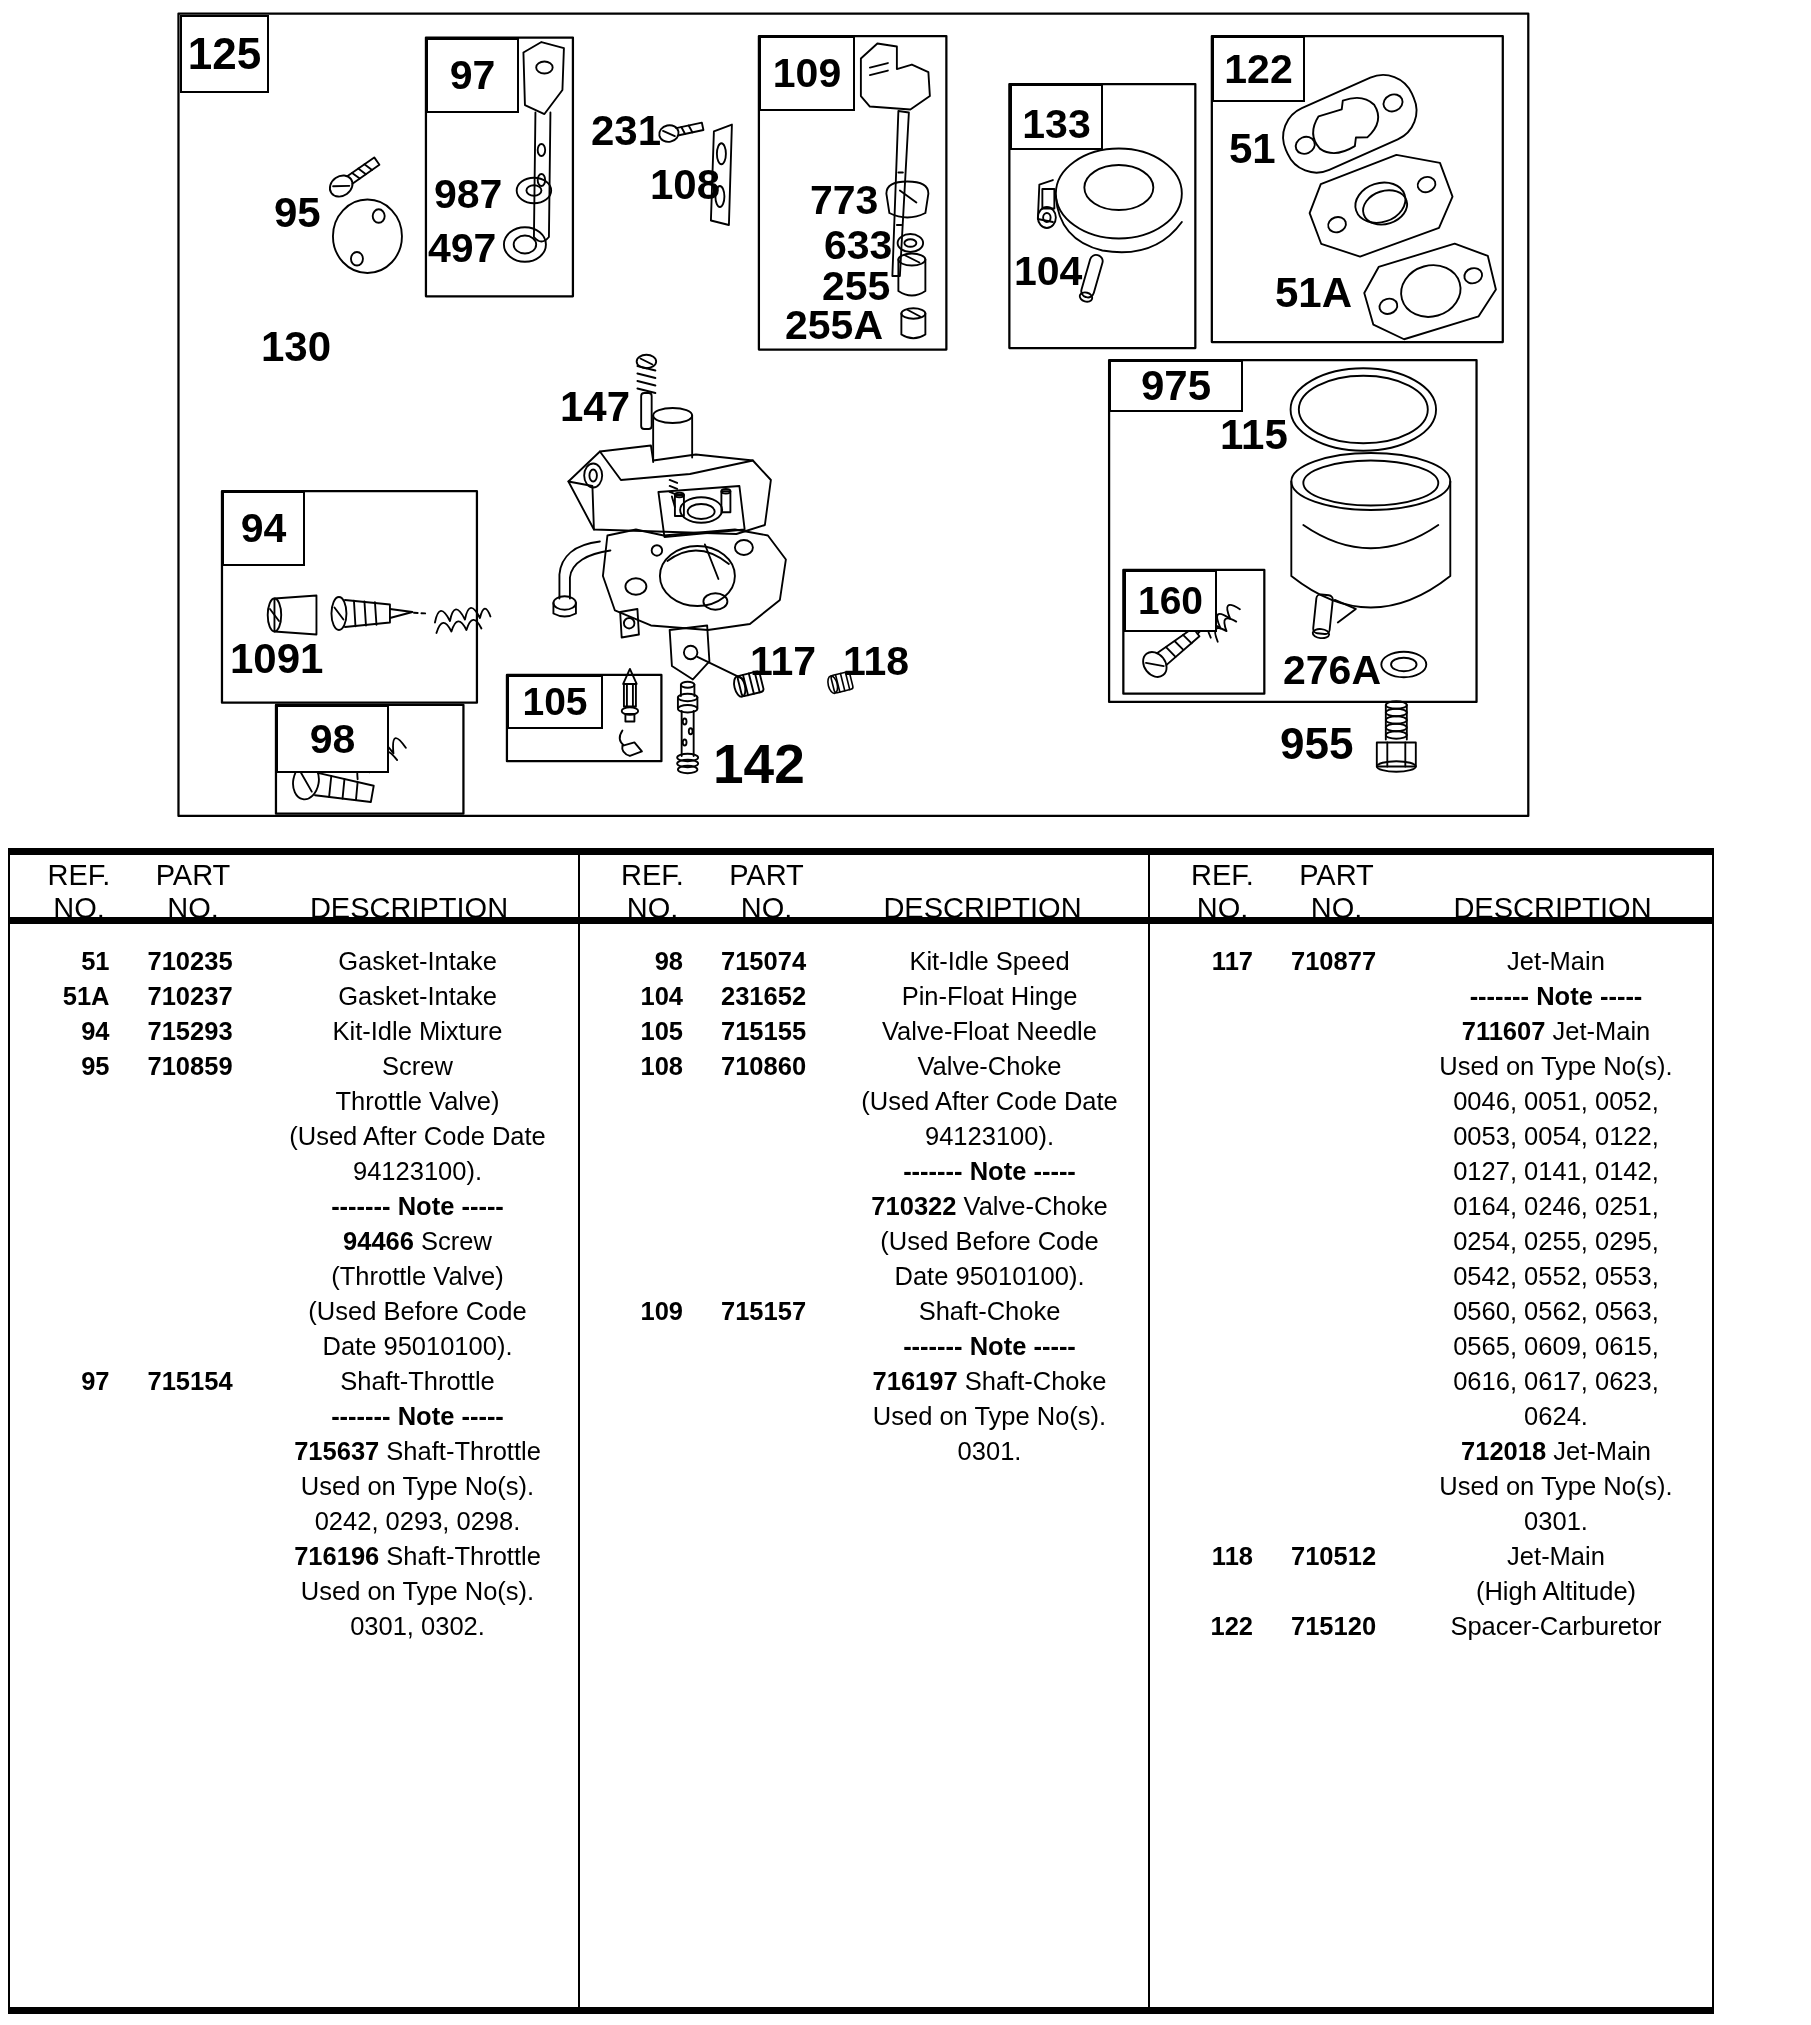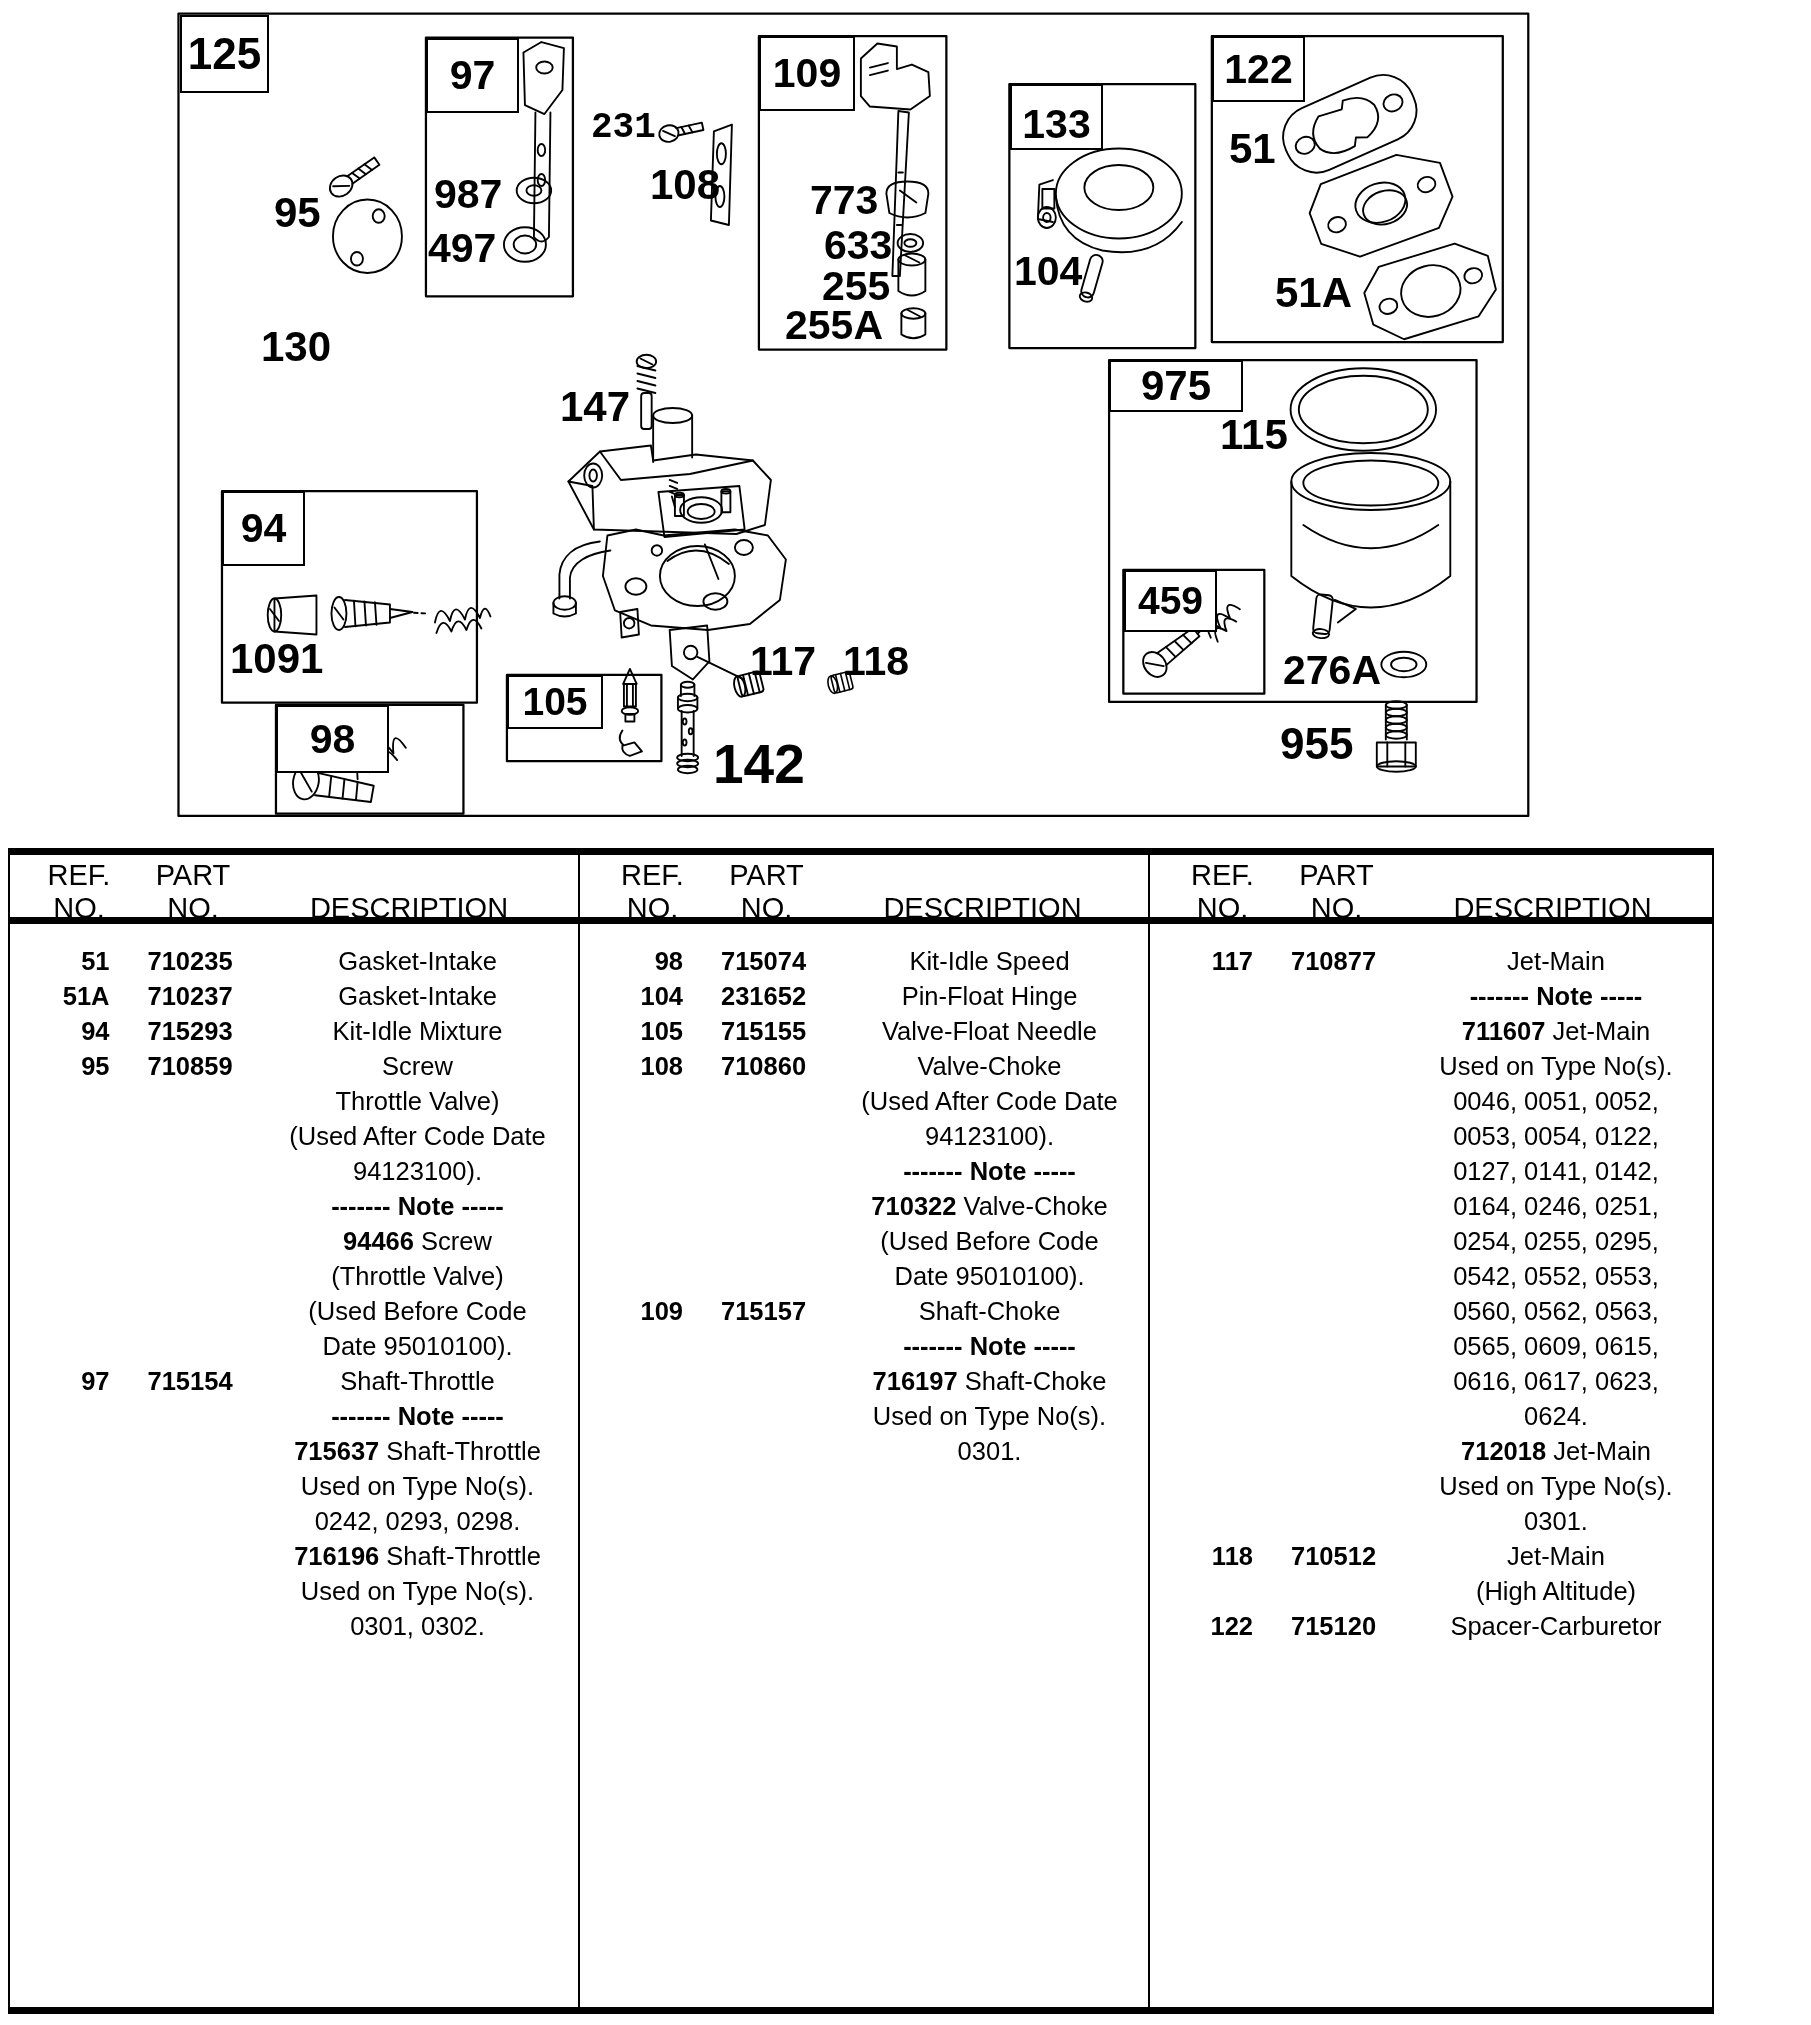--- a/index.html
+++ b/index.html
@@ -325,34 +325,34 @@
   <div class="lbox" style="left:1212px;top:36px;width:93px;height:66px;font-size:41px;">
       <span>122</span>
     </div>
   <div class="lbox" style="left:222px;top:491px;width:83px;height:75px;font-size:41px;">
       <span>94</span>
     </div>
   <div class="lbox" style="left:1109px;top:360px;width:134px;height:52px;font-size:42px;">
       <span>975</span>
     </div>
   <div class="lbox" style="left:1124px;top:570px;width:93px;height:62px;font-size:39px;">
-      <span>459</span>
+      <span>160</span>
     </div>
   <div class="lbox" style="left:276px;top:705px;width:113px;height:68px;font-size:41px;">
       <span>98</span>
     </div>
   <div class="lbox" style="left:507px;top:675px;width:96px;height:54px;font-size:39px;">
       <span>105</span>
     </div>
 
   <div class="co" style="left:274px;top:189px;font-size:42px;">95</div>
   <div class="co" style="left:261px;top:323px;font-size:42px;">130</div>
   <div class="co" style="left:434px;top:171px;font-size:41px;">987</div>
   <div class="co" style="left:428px;top:225px;font-size:41px;">497</div>
-  <div class="co" style="left:591px;top:107px;font-size:36px;font-family:Liberation Mono, monospace;">231</div>
+  <div class="co" style="left:591px;top:107px;font-size:42px;">231</div>
   <div class="co" style="left:650px;top:161px;font-size:42px;">108</div>
   <div class="co" style="left:810px;top:177px;font-size:41px;">773</div>
   <div class="co" style="left:824px;top:222px;font-size:41px;">633</div>
   <div class="co" style="left:822px;top:263px;font-size:41px;">255</div>
   <div class="co" style="left:785px;top:302px;font-size:41px;">255A</div>
   <div class="co" style="left:1014px;top:248px;font-size:41px;">104</div>
   <div class="co" style="left:1229px;top:125px;font-size:42px;">51</div>
   <div class="co" style="left:1275px;top:269px;font-size:42px;">51A</div>
   <div class="co" style="left:560px;top:383px;font-size:42px;">147</div>
   <div class="co" style="left:230px;top:635px;font-size:42px;">1091</div>

